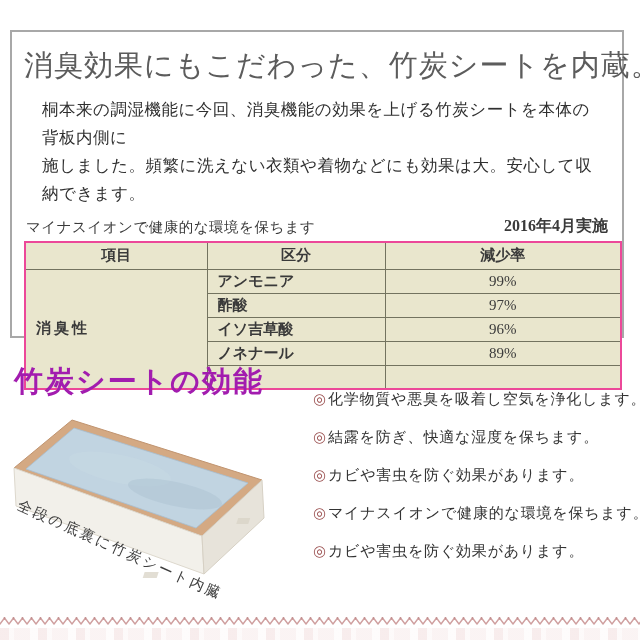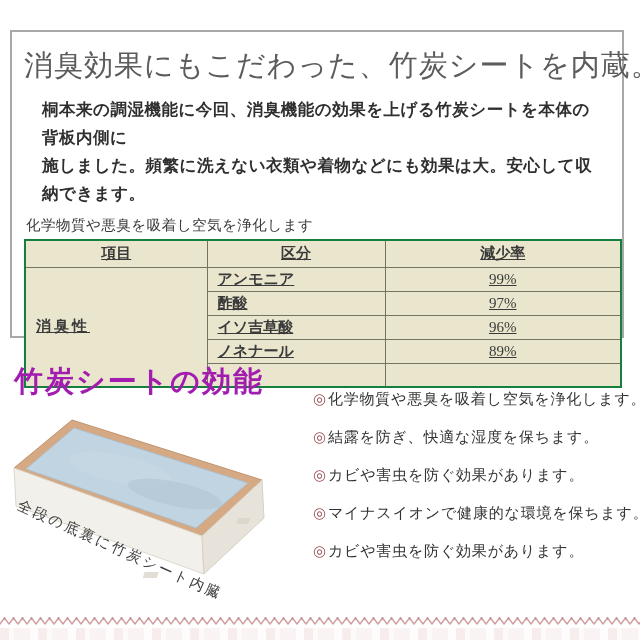--- a/index.html
+++ b/index.html
@@ -16,33 +16,33 @@
     left:10px; top:30px; width:614px; height:308px;
     border:2px solid #a8a8a8; background:#ffffff;
     box-sizing:border-box; padding:10px 12px 0 12px;
   }
   .frame-title{
     text-align:center; font-size:29px; letter-spacing:1px;
     color:#5c5c5c; margin:4px 0 10px 0; font-weight:500;
     white-space:nowrap;
   }
   .frame-body{
-    font-size:16.5px; font-weight:bold; color:#2f2f2f;
+    font-size:16.5px; font-weight:normal; color:#2f2f2f;
     line-height:1.7; margin:0 6px 8px 18px; letter-spacing:.5px;
   }
   .test-row{
     display:flex; justify-content:space-between; align-items:flex-end;
     margin:2px 2px 4px 2px;
   }
   .test-label{font-size:14.5px; letter-spacing:.5px;}
   .test-date{font-size:16px; font-weight:bold;}
 
   table.deodorize{
     width:596px; border-collapse:collapse; table-layout:fixed;
-    background:#e9e6cd; border:2px solid #15803d;text-decoration:underline;
+    background:#e9e6cd; border:2px solid #ec4899;
   }
   table.deodorize td, table.deodorize th{
     border:1px solid #73735f; box-sizing:border-box;
     height:24px; padding:0 10px; font-size:15px;
   }
   table.deodorize th{height:27px; font-weight:bold; text-align:center;}
   td.item-cell{
     text-align:left; font-size:26px; font-weight:bold; letter-spacing:3px;
   }
   td.cat-cell{text-align:left; font-weight:bold; font-size:14.5px;}
@@ -88,21 +88,22 @@
 </head>
 <body>
 
 <div class="abs frame">
   <div class="frame-title">消臭効果にもこだわった、竹炭シートを内蔵。</div>
   <div class="frame-body">
     <span>桐本来の調湿機能に今回、消臭機能の効果を上げる竹炭シートを本体の背板内側に</span><br>
     <span>施しました。頻繁に洗えない衣類や着物などにも効果は大。安心して収納できます。</span>
   </div>
   <div class="test-row">
-    <span class="test-label">化学物質や悪臭を吸着し空気を浄化します</span>
+    <span class="test-label">マイナスイオンで健康的な環境を保ちます</span>
+    <span class="test-date">2016年4月実施</span>
   </div>
 
   <table class="deodorize">
     <colgroup>
         <col class="col1">
         <col class="col2">
         <col class="col3">
       </colgroup>
     <thead>
       <tr>

